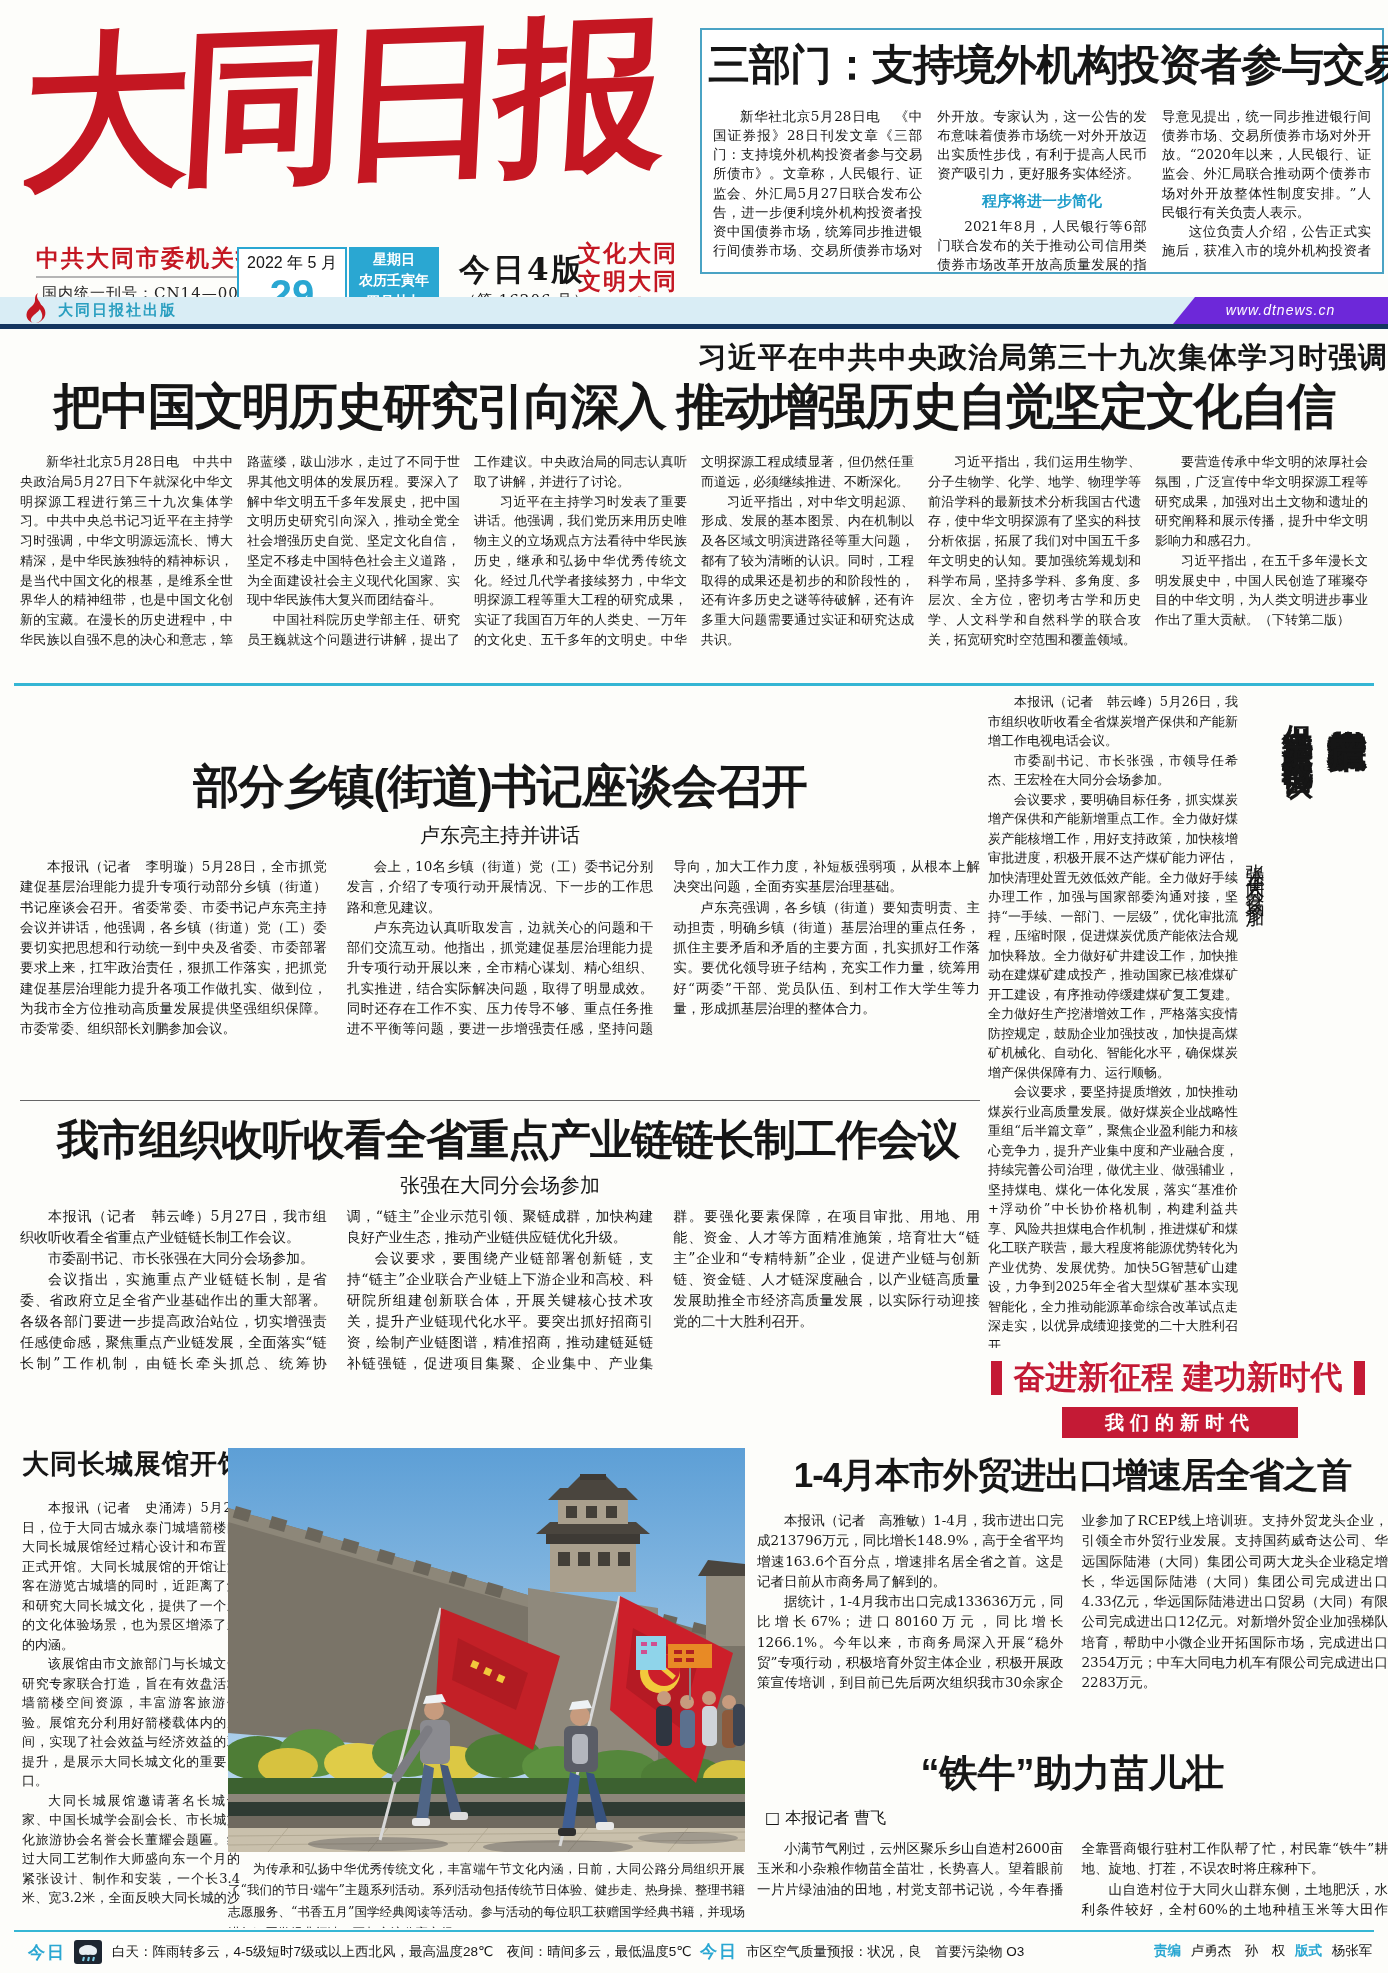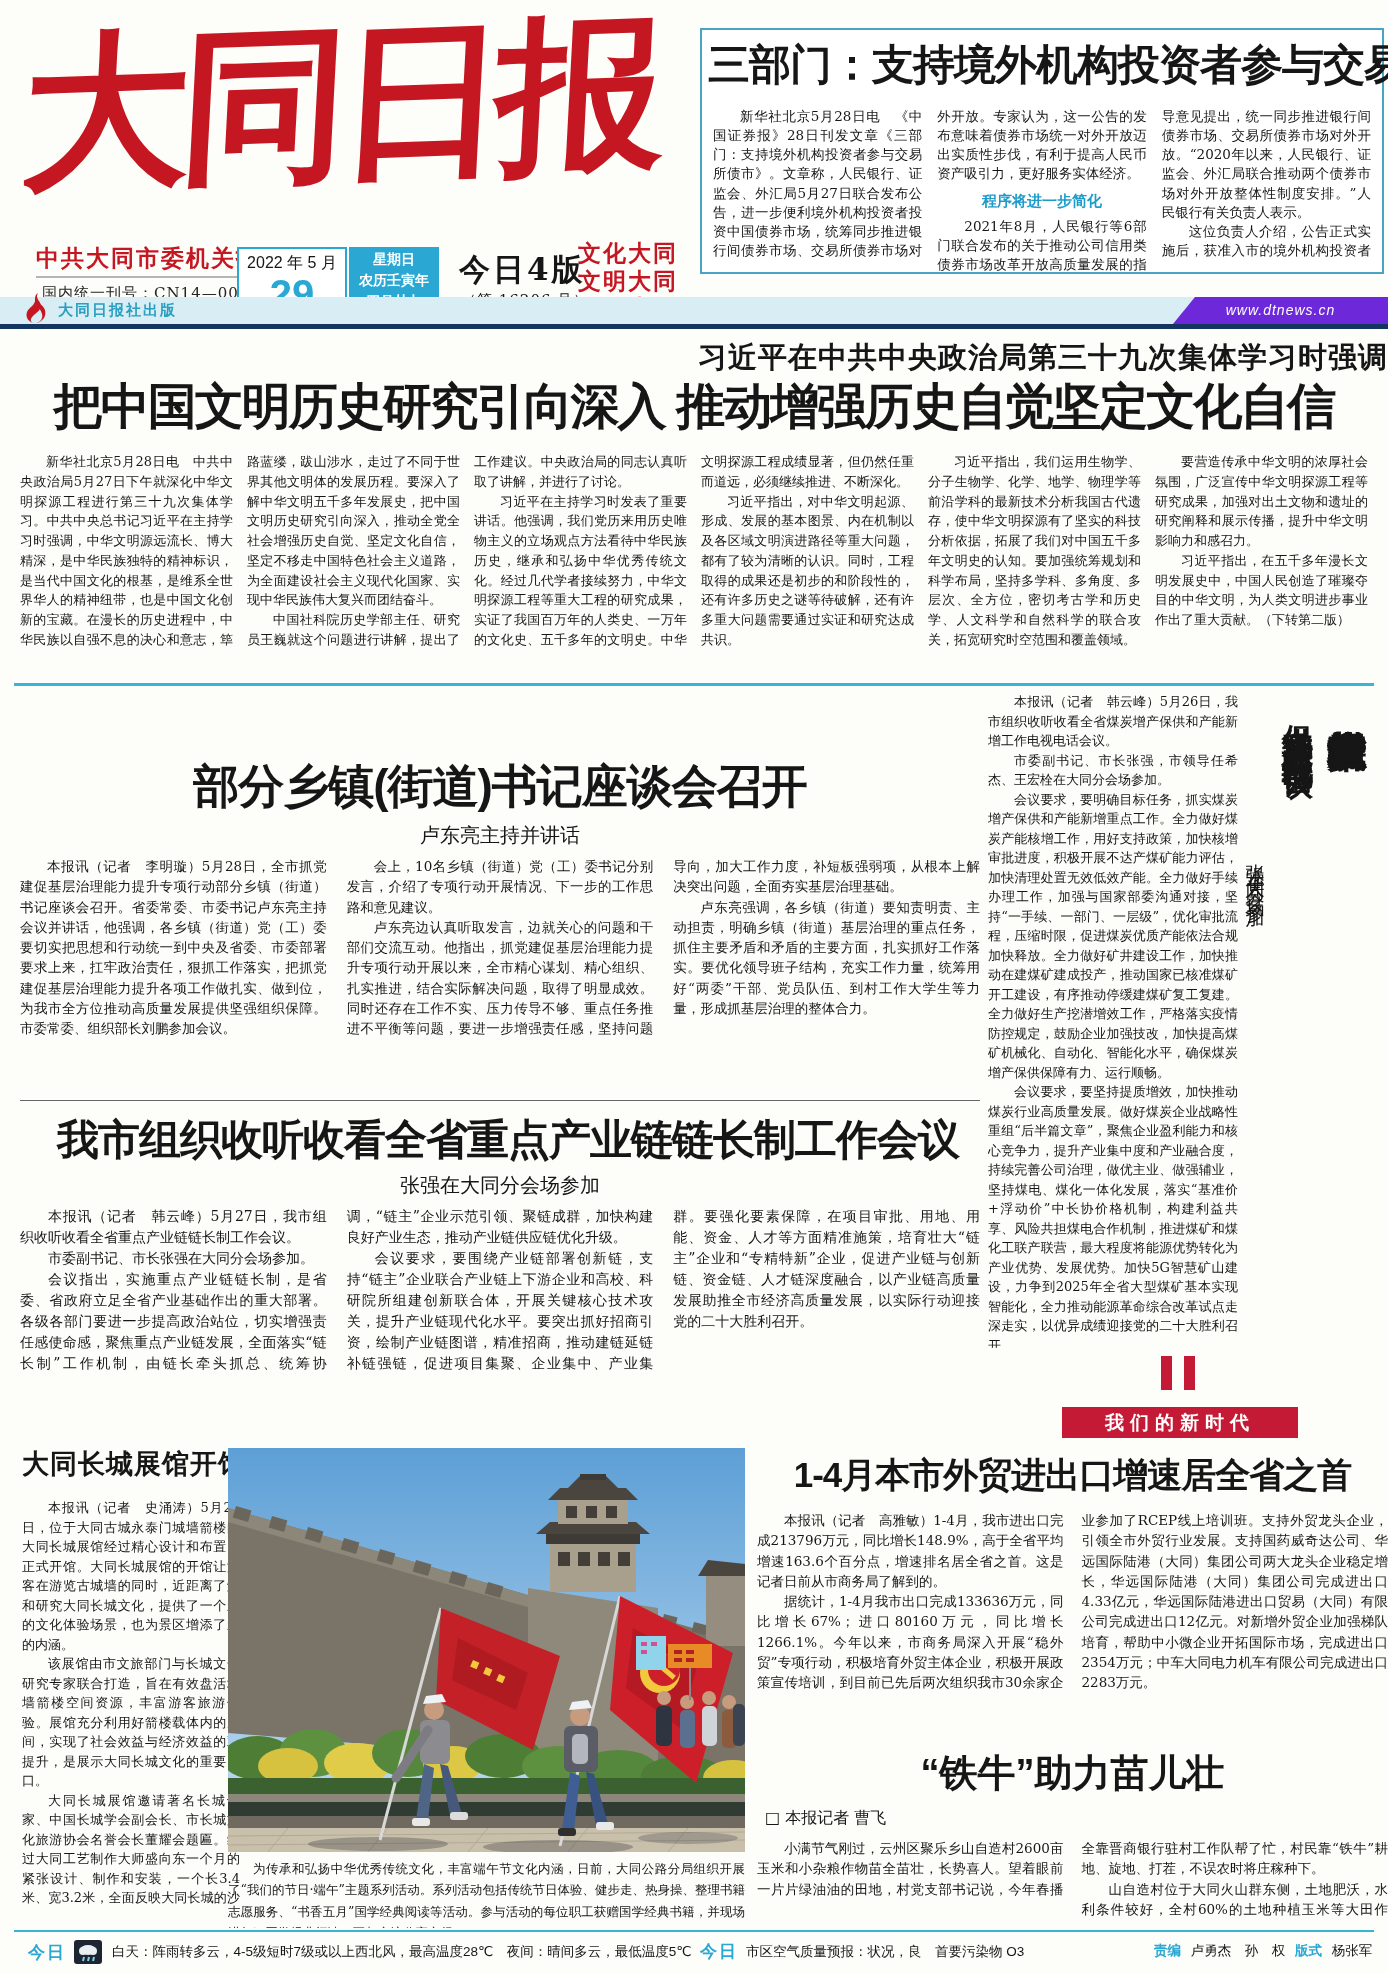--- a/index.html
+++ b/index.html
@@ -192,20 +192,21 @@
       <p>市委副书记、市长张强，市领导任希杰、王宏栓在大同分会场参加。</p>
       <p>会议要求，要明确目标任务，抓实煤炭增产保供和产能新增重点工作。全力做好煤炭产能核增工作，用好支持政策，加快核增审批进度，积极开展不达产煤矿能力评估，加快清理处置无效低效产能。全力做好手续办理工作，加强与国家部委沟通对接，坚持“一手续、一部门、一层级”，优化审批流程，压缩时限，促进煤炭优质产能依法合规加快释放。全力做好矿井建设工作，加快推动在建煤矿建成投产，推动国家已核准煤矿开工建设，有序推动停缓建煤矿复工复建。全力做好生产挖潜增效工作，严格落实疫情防控规定，鼓励企业加强技改，加快提高煤矿机械化、自动化、智能化水平，确保煤炭增产保供保障有力、运行顺畅。</p>
       <p>会议要求，要坚持提质增效，加快推动煤炭行业高质量发展。做好煤炭企业战略性重组“后半篇文章”，聚焦企业盈利能力和核心竞争力，提升产业集中度和产业融合度，持续完善公司治理，做优主业、做强辅业，坚持煤电、煤化一体化发展，落实“基准价+浮动价”中长协价格机制，构建利益共享、风险共担煤电合作机制，推进煤矿和煤化工联产联营，最大程度将能源优势转化为产业优势、发展优势。加快5G智慧矿山建设，力争到2025年全省大型煤矿基本实现智能化，全力推动能源革命综合改革试点走深走实，以优异成绩迎接党的二十大胜利召开。</p>
     </div>
   <div class="abs v coal-sub-v">张强在大同分会场参加</div>
   <div class="abs v coal-h2-v sans">保供和产能新增工作电视电话会议</div>
   <div class="abs v coal-h1-v sans">我市组织收听收看全省煤炭增产</div>
 
   <div class="abs banner-row">
     <div class="banner-bar"></div>
+    <div class="banner-text sans">奋进新征程 建功新时代</div>
     <div class="banner-bar"></div>
   </div>
   <div class="abs banner-tag sans">我们的新时代</div>
 
   <div class="abs wall-h sans">大同长城展馆开馆</div>
   <div class="abs wall-body col-body">
       <p>本报讯（记者　史涌涛）5月28日，位于大同古城永泰门城墙箭楼的大同长城展馆经过精心设计和布置，正式开馆。大同长城展馆的开馆让游客在游览古城墙的同时，近距离了解和研究大同长城文化，提供了一个新的文化体验场景，也为景区增添了新的内涵。</p>
       <p>该展馆由市文旅部门与长城文化研究专家联合打造，旨在有效盘活城墙箭楼空间资源，丰富游客旅游体验。展馆充分利用好箭楼载体内的空间，实现了社会效益与经济效益的双提升，是展示大同长城文化的重要窗口。</p>
       <p>大同长城展馆邀请著名长城专家、中国长城学会副会长、市长城文化旅游协会名誉会长董耀会题匾。经过大同工艺制作大师盛向东一个月的紧张设计、制作和安装，一个长3.4米、宽3.2米，全面反映大同长城的沙盘完满地呈现在展馆里。（下转第二版）</p>
     </div>

